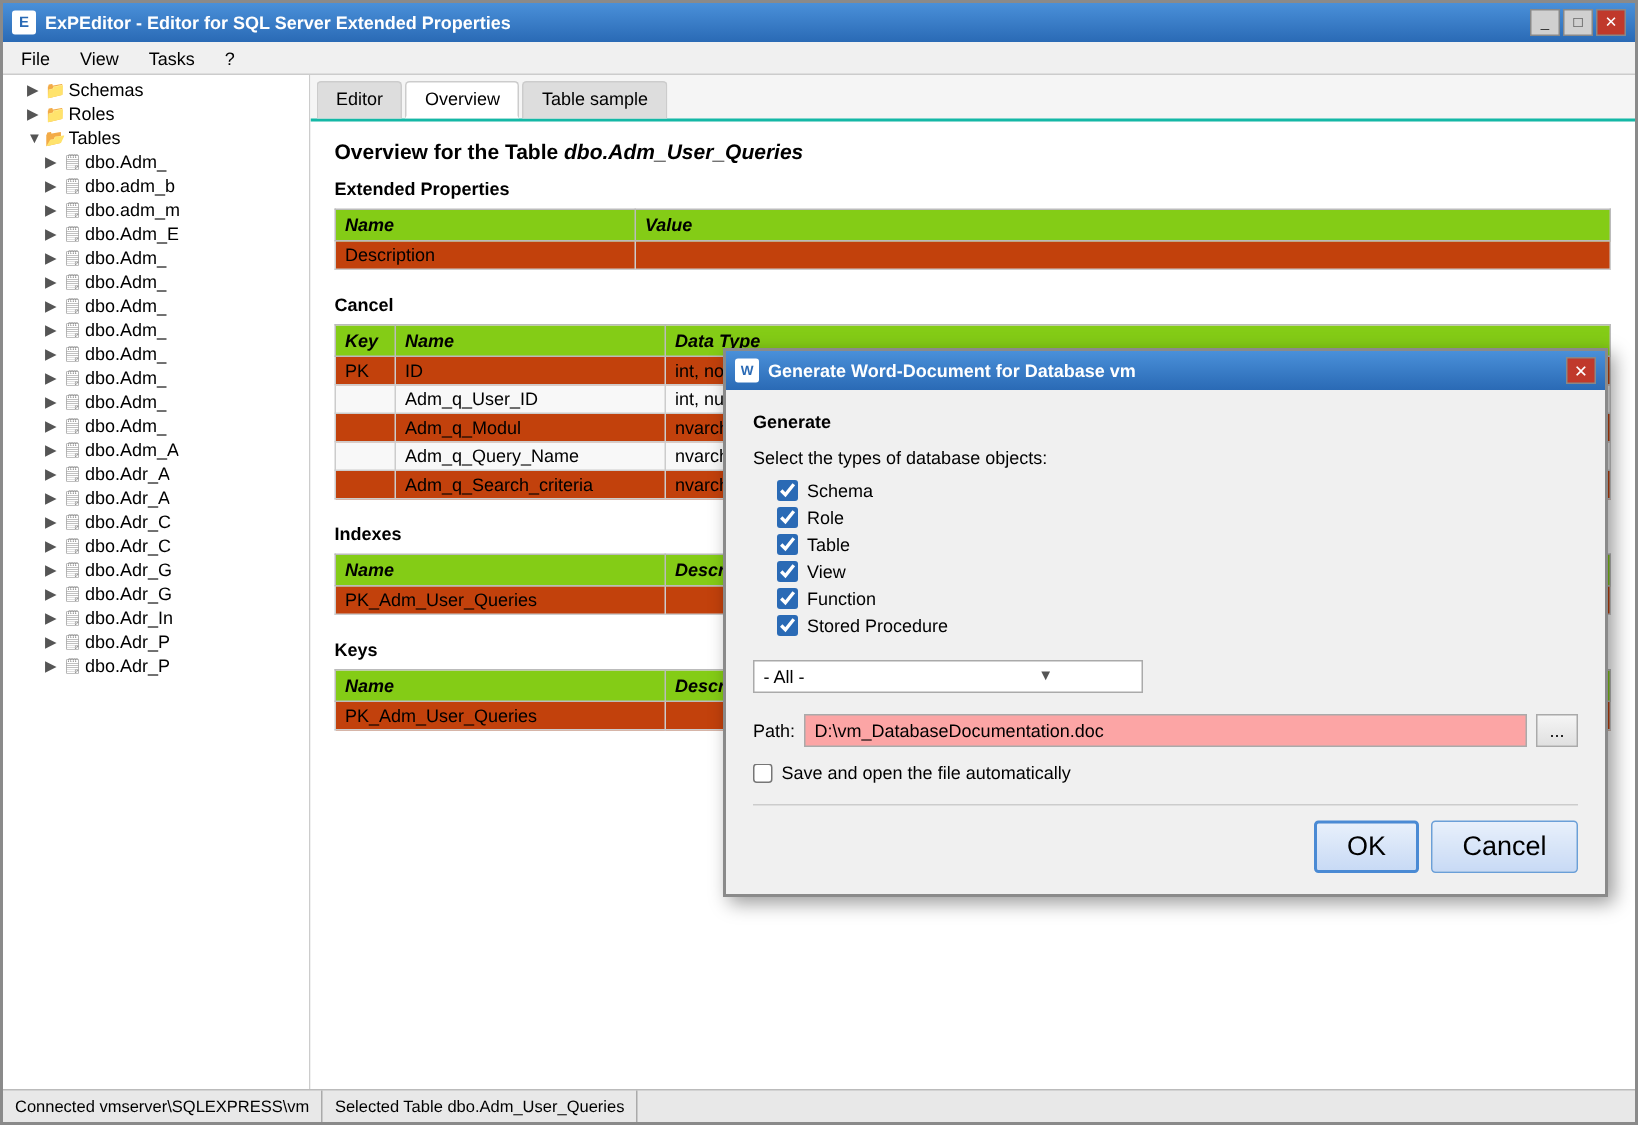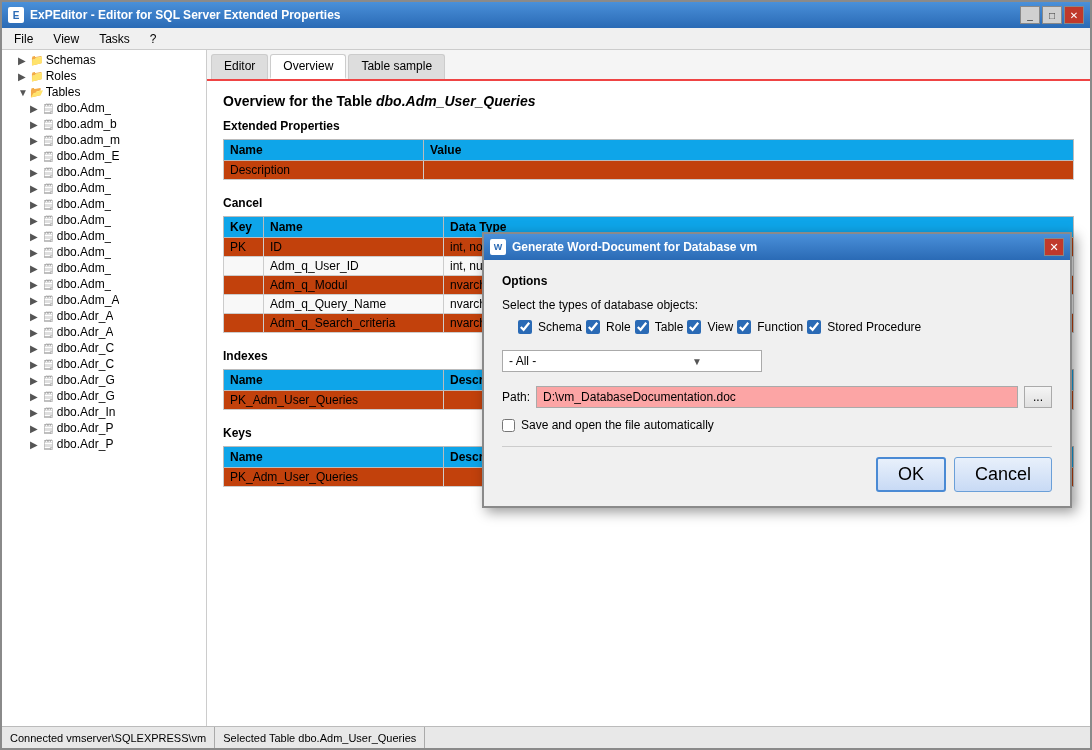--- a/index.html
+++ b/index.html
@@ -28,53 +28,53 @@
     .tree-item .indent { display: inline-block; }
     .tree-item .arrow { width: 12px; color: #555; font-size: 10px; }
     .tree-item .folder-icon { color: #d4a017; margin-right: 2px; font-size: 11px; }
     .tree-item .table-icon { color: #888; margin-right: 2px; font-size: 10px; }
     .tree-item-label { font-size: 12px; overflow: hidden; text-overflow: ellipsis; }
 
     
     .content-area { flex: 1; background: #fff; display: flex; flex-direction: column; overflow: hidden; }
 
     
-    .tab-bar { display: flex; border-bottom: 2px solid #ef4444; background: #f5f5f5; padding-top: 4px; padding-left: 4px; }
+    .tab-bar { display: flex; border-bottom: 2px solid #14b8a6; background: #f5f5f5; padding-top: 4px; padding-left: 4px; }
     .tab { padding: 4px 12px; border: 1px solid #ccc; border-bottom: none; background: #ddd; cursor: pointer; border-radius: 3px 3px 0 0; margin-right: 2px; font-size: 12px; }
     .tab.active { background: #fff; border-bottom: 2px solid #fff; font-weight: normal; }
 
     
     .overview-content { flex: 1; padding: 12px 16px; overflow-y: auto; }
     .overview-title { font-size: 14px; font-weight: bold; margin-bottom: 10px; }
     .overview-title em { font-style: italic; }
     .section-title { font-size: 12px; font-weight: bold; margin-bottom: 6px; }
 
     
     .data-table { width: 100%; border-collapse: collapse; margin-bottom: 16px; font-size: 12px; }
-    .data-table th { background: #0ea5e9; border: 1px solid #bbb; padding: 3px 6px; text-align: left; font-weight: bold; }
+    .data-table th { background: #84cc16; border: 1px solid #bbb; padding: 3px 6px; text-align: left; font-weight: bold; font-style: italic; }
     .data-table td { border: 1px solid #ccc; padding: 2px 6px; background: #c2410c; }
     .data-table tr:nth-child(even) td { background: #f8f8f8; }
 
     
     .status-bar { background: #e8e8e8; border-top: 1px solid #bbb; height: 22px; display: flex; align-items: center; }
     .status-panel { padding: 0 8px; border-right: 1px solid #aaa; height: 100%; display: flex; align-items: center; font-size: 11px; }
 
     
     .sidebar::-webkit-scrollbar { width: 12px; }
     .sidebar::-webkit-scrollbar-track { background: #f0f0f0; }
     .sidebar::-webkit-scrollbar-thumb { background: #c0c0c0; border: 1px solid #999; }
     .dialog { position: absolute; top: 230px; left: 480px; width: 590px; background: #f0f0f0; border: 2px solid #8a8a8a; box-shadow: 4px 4px 12px rgba(0,0,0,0.4); }
     .dialog-title-bar { background: linear-gradient(to bottom, #4a90d9, #2a6ab5); color: white; padding: 4px 6px; display: flex; align-items: center; justify-content: space-between; height: 26px; }
     .dialog-title-text { display: flex; align-items: center; gap: 6px; font-size: 12px; font-weight: bold; }
     .dialog-icon { width: 16px; height: 16px; background: #fff; border-radius: 2px; display: flex; align-items: center; justify-content: center; font-size: 9px; color: #2a6ab5; font-weight: bold; }
     .dialog-close-btn { width: 20px; height: 18px; background: #c0392b; border: 1px solid #888; cursor: pointer; display: flex; align-items: center; justify-content: center; font-size: 11px; color: white; }
     .dialog-body { padding: 14px 18px; }
     .dialog-section-title { font-size: 12px; font-weight: bold; margin-bottom: 10px; }
     .dialog-subtitle { font-size: 12px; margin-bottom: 8px; }
-    .checkbox-group { display: flex; gap: 4px; margin-bottom: 16px; margin-left: 16px; }
+    .checkbox-group { display: flex; flex-direction: column; gap: 4px; margin-bottom: 16px; margin-left: 16px; }
     .checkbox-row { display: flex; align-items: center; gap: 6px; font-size: 12px; }
     .checkbox-row input[type="checkbox"] { width: 14px; height: 14px; accent-color: #2a6ab5; }
     .schema-section { margin-bottom: 14px; }
     .schema-label { font-size: 12px; margin-bottom: 6px; }
     .schema-select-wrapper { position: relative; display: inline-block; width: 204px; }
     .schema-select { width: 260px; padding: 3px 6px; border: 1px solid #aaa; background: #fff; font-size: 12px; appearance: none; -webkit-appearance: none; cursor: pointer; }
     .schema-dropdown-arrow { position: absolute; right: 4px; top: 50%; transform: translateY(-50%); pointer-events: none; font-size: 10px; color: #555; }
     .path-section { display: flex; align-items: center; gap: 6px; margin-bottom: 10px; }
     .path-label { font-size: 12px; }
     .path-input { flex: 1; padding: 3px 6px; border: 1px solid #aaa; background: #fca5a5; font-size: 12px; }
@@ -380,21 +380,21 @@
 
   <div class="dialog">
     <div class="dialog-title-bar">
       <div class="dialog-title-text">
         <div class="dialog-icon">W</div>
         <span>Generate Word-Document for Database vm</span>
       </div>
       <div class="dialog-close-btn">✕</div>
     </div>
     <div class="dialog-body">
-      <div class="dialog-section-title">Options</div>
+      <div class="dialog-section-title">Generate</div>
       <div class="dialog-subtitle">Select the types of database objects:</div>
       <div class="checkbox-group">
         <div class="checkbox-row">
           <input type="checkbox" checked="" style="">
           <label>Schema</label>
         </div>
         <div class="checkbox-row">
           <input type="checkbox" checked="" style="">
           <label>Role</label>
         </div>

